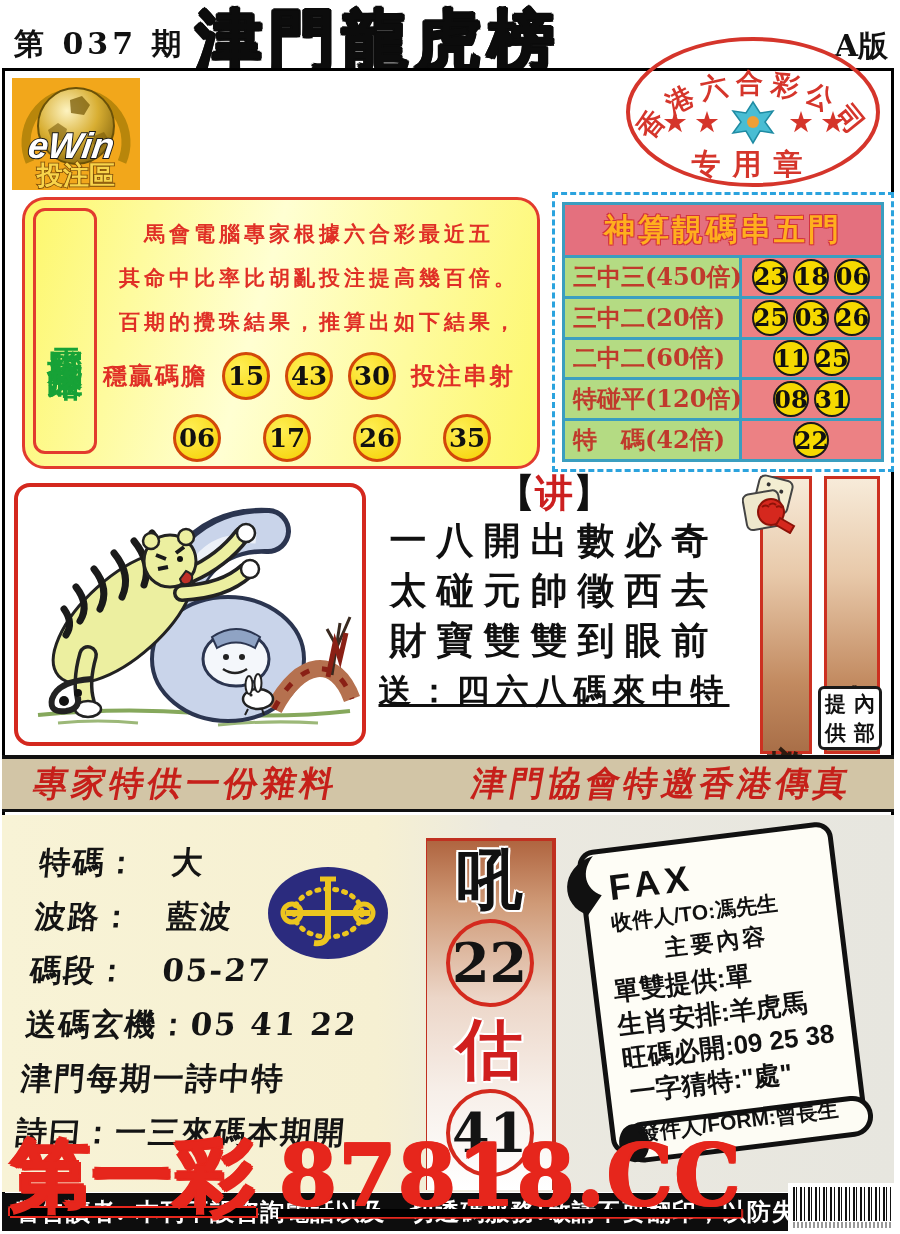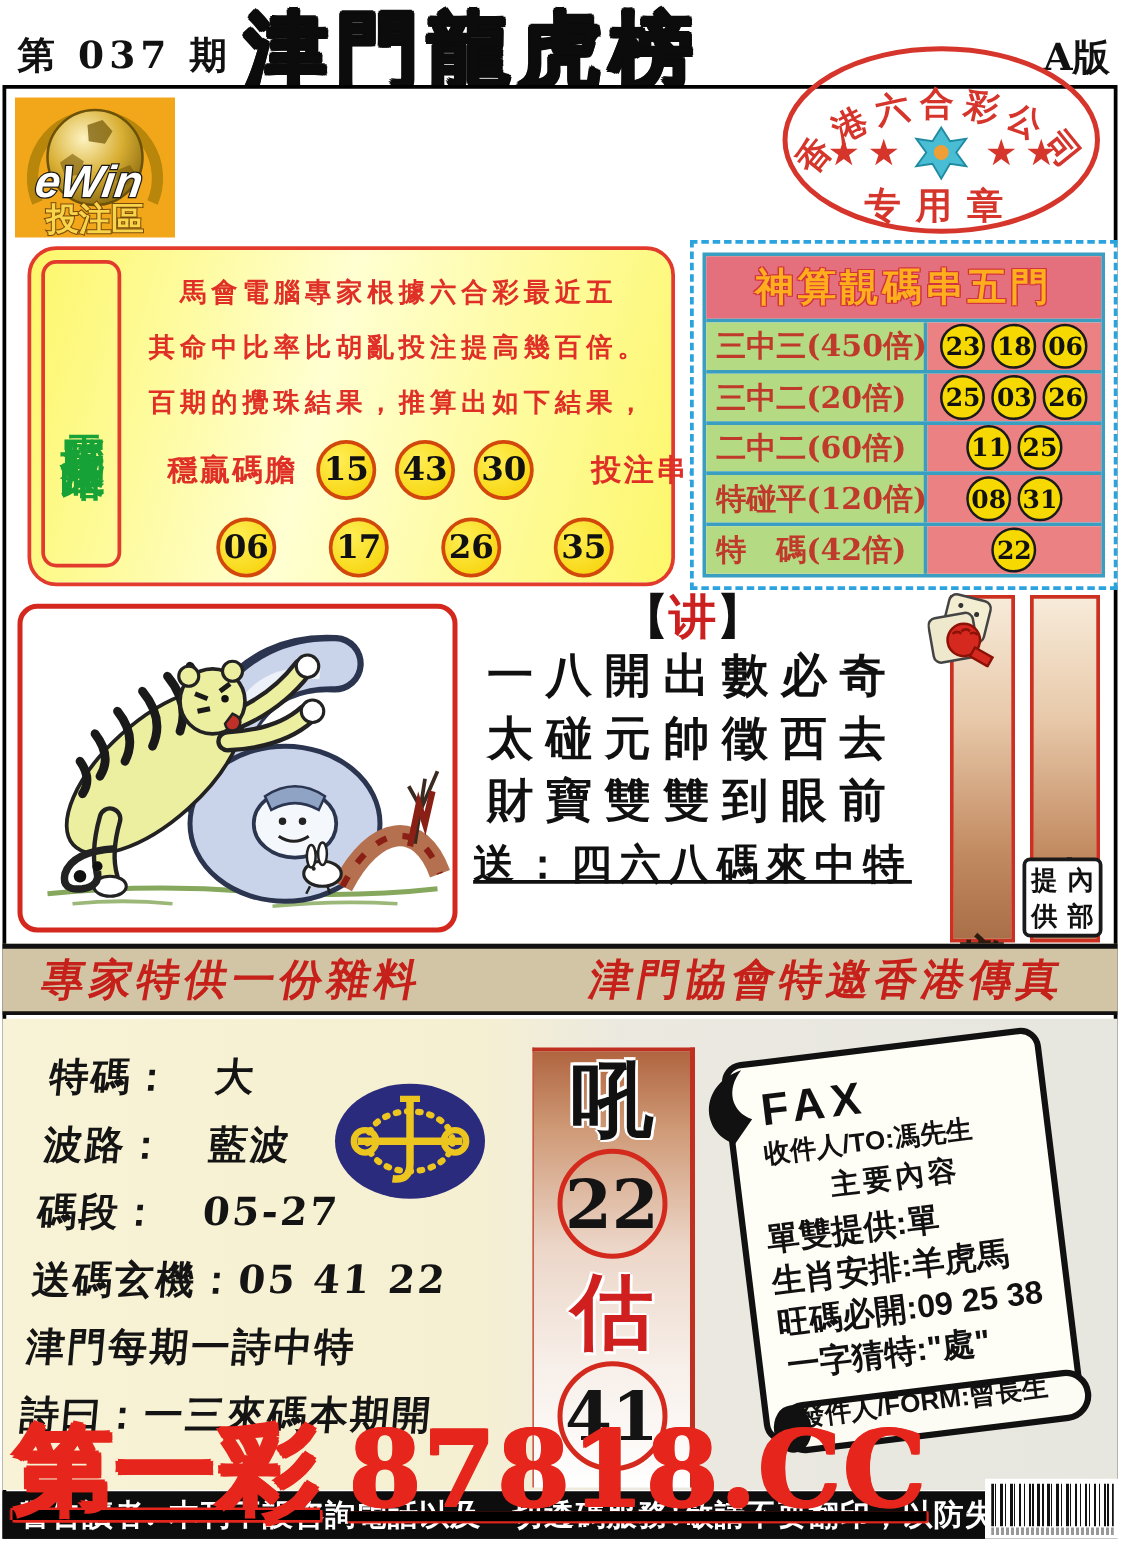--- a/index.html
+++ b/index.html
@@ -21,37 +21,37 @@
       background:linear-gradient(105deg,#fdf76a 0%,#ffffd2 45%,#fdf76a 100%);
       border:3px solid #e23b2e;border-radius:23px;}
   .strategy-side{position:absolute;left:8px;top:8px;width:64px;height:246px;box-sizing:border-box;
       border:3px solid #e23b2e;border-radius:12px;display:flex;align-items:center;justify-content:center;}
   .strategy-side span{writing-mode:vertical-rl;text-orientation:upright;font-size:35px;line-height:58px;
       font-weight:900;color:#17a237;letter-spacing:4px;}
   .strategy-body{position:absolute;left:84px;top:12px;right:8px;text-align:center;color:#e02f26;
       font-weight:700;font-size:21px;line-height:44px;letter-spacing:4px;}
   .num-row1{position:absolute;left:78px;top:152px;display:flex;align-items:center;gap:15px;}
   .num-row2{position:absolute;left:148px;top:214px;display:flex;align-items:center;gap:42px;}
-  .red-label{color:#e02f26;font-weight:900;font-size:24px;letter-spacing:2px;white-space:nowrap;margin-left:31px;}
+  .red-label{color:#e02f26;font-weight:900;font-size:24px;letter-spacing:2px;white-space:nowrap;}
   .ball{width:48px;height:48px;border-radius:50%;box-sizing:border-box;border:3px solid #d2480a;
       background:radial-gradient(circle at 35% 30%,#ffef55,#f5cf00);display:flex;align-items:center;
       justify-content:center;font-size:26px;font-weight:900;color:#111;}
   
   .combo{position:absolute;left:552px;top:192px;width:342px;height:280px;box-sizing:border-box;
       border:3px dashed #2ba3de;background:#fff;padding:7px;}
   .combo-inner{width:100%;height:100%;box-sizing:border-box;border:3px solid #3a9ec0;display:flex;flex-direction:column;}
   .ct-header{height:50px;background:#e4707e;display:flex;align-items:center;justify-content:center;
       font-size:31px;font-weight:900;color:#ffaf1e;letter-spacing:3px;
       text-shadow:1px 1px 0 #d2333f,-1px -1px 0 #d2333f,1px -1px 0 #d2333f,-1px 1px 0 #d2333f;}
   .ct-row{flex:1;display:flex;border-top:3px solid #3a9ec0;text-align:right;}
   .ct-label{width:56%;background:#b4db83;display:flex;align-items:center;padding-left:8px;box-sizing:border-box;
       font-size:24px;font-weight:800;color:#c03a2c;border-right:3px solid #3a9ec0;white-space:nowrap;}
   .ct-vals{flex:1;background:#ec8184;display:flex;align-items:center;justify-content:center;gap:5px;}
   .ball-sm{width:36px;height:36px;border-radius:50%;box-sizing:border-box;border:2px solid #1a1a1a;
-      background:#f6d900;display:flex;align-items:center;justify-content:center;font-size:20px;font-weight:900;color:#111;}
+      background:#f6d900;display:flex;align-items:center;justify-content:center;font-size:24px;font-weight:900;color:#111;}
   
   .tiger-box{position:absolute;left:14px;top:483px;width:352px;height:263px;box-sizing:border-box;
       border:4px solid #d4281e;border-radius:16px;background:#fff;overflow:hidden;}
   
   .poem{position:absolute;left:370px;top:471px;width:368px;height:282px;text-align:center;overflow:hidden;}
   .poem-head{font-size:38px;font-weight:900;color:#111;line-height:44px;}
   .poem-head .rc{color:#cc2020;}
   .poem-line{font-size:37px;font-weight:600;color:#101010;letter-spacing:10px;line-height:50px;white-space:nowrap;}
   .poem-gift{font-size:33px;font-weight:600;color:#101010;letter-spacing:6px;margin-top:4px;white-space:nowrap;text-decoration:underline;}
   

